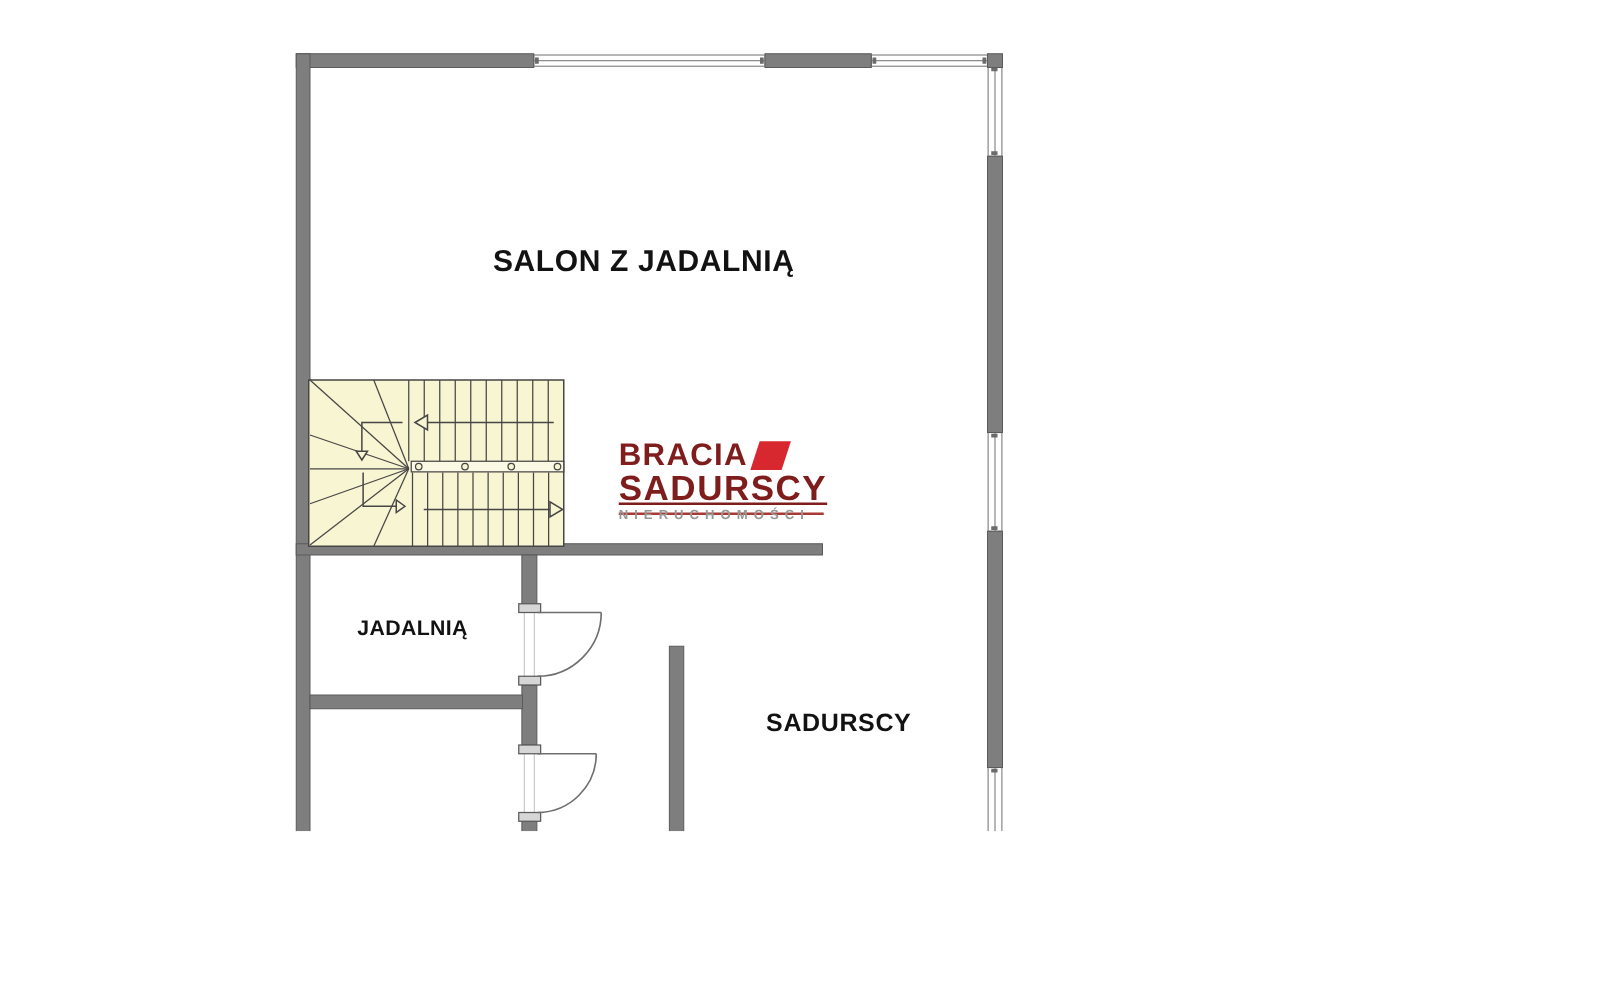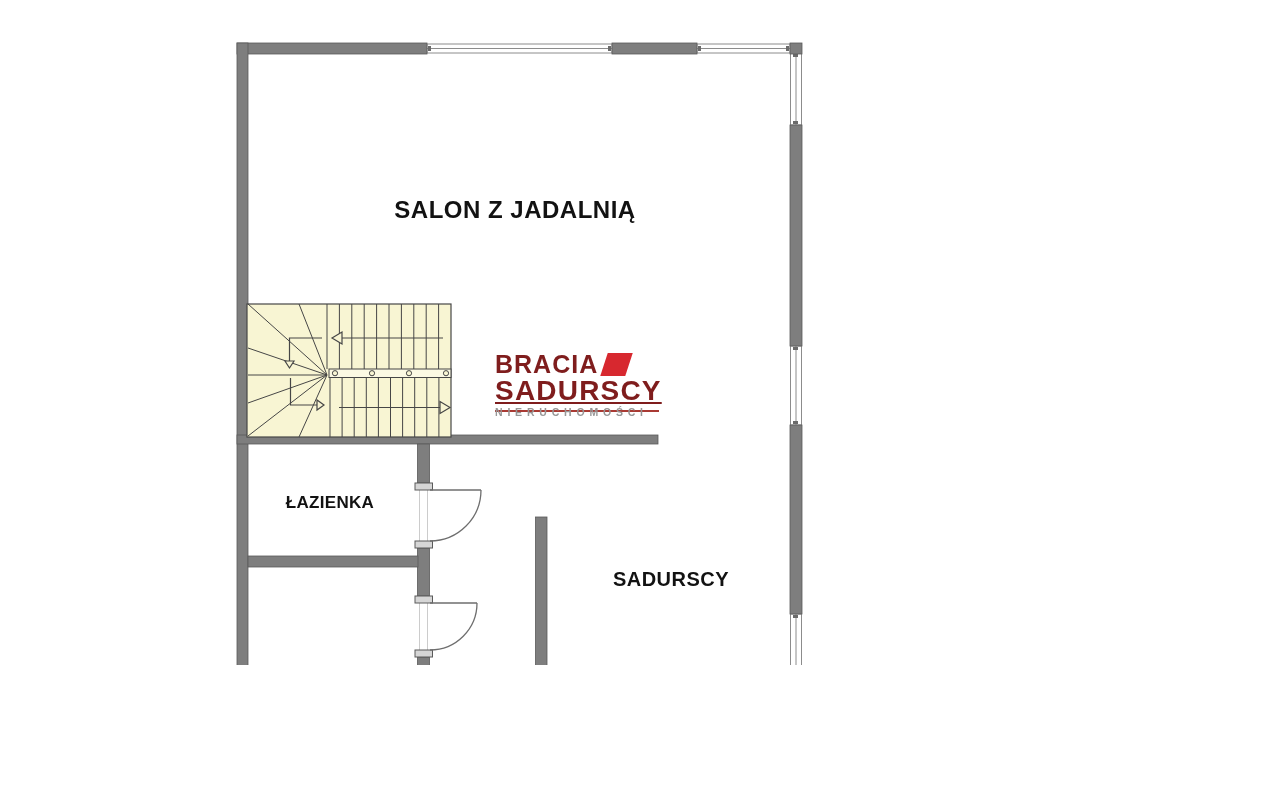--- a/index.html
+++ b/index.html
@@ -222,21 +222,21 @@
         <polygon points="289.5,368 285,361 294,361" fill="#f8f5d3"></polygon>
         <polyline points="290.5,378 290.5,405 317,405"></polyline>
         <polygon points="324,405 317,400 317,410" fill="#f8f5d3"></polygon>
       </g>
     </g>
 
     <polygon points="484,772 467,791 501,791" fill="#58595b"></polygon>
   </svg>
 
   <div class="label label-salon">SALON Z JADALNIĄ</div>
-  <div class="label label-lazienka">ŁAZIENKA</div>
+  <div class="label label-lazienka">JADALNIĄ</div>
   <div class="label label-kuchnia">SADURSCY</div>
 
   <div class="logo">
     <div class="logo-line1">BRACIA</div>
     <div class="logo-red-flag"></div>
     <div class="logo-line2">SADURSCY</div>
     <div class="logo-underline"></div>
     <div class="logo-line3">NIERUCHOMOŚCI</div>
   </div>
 

